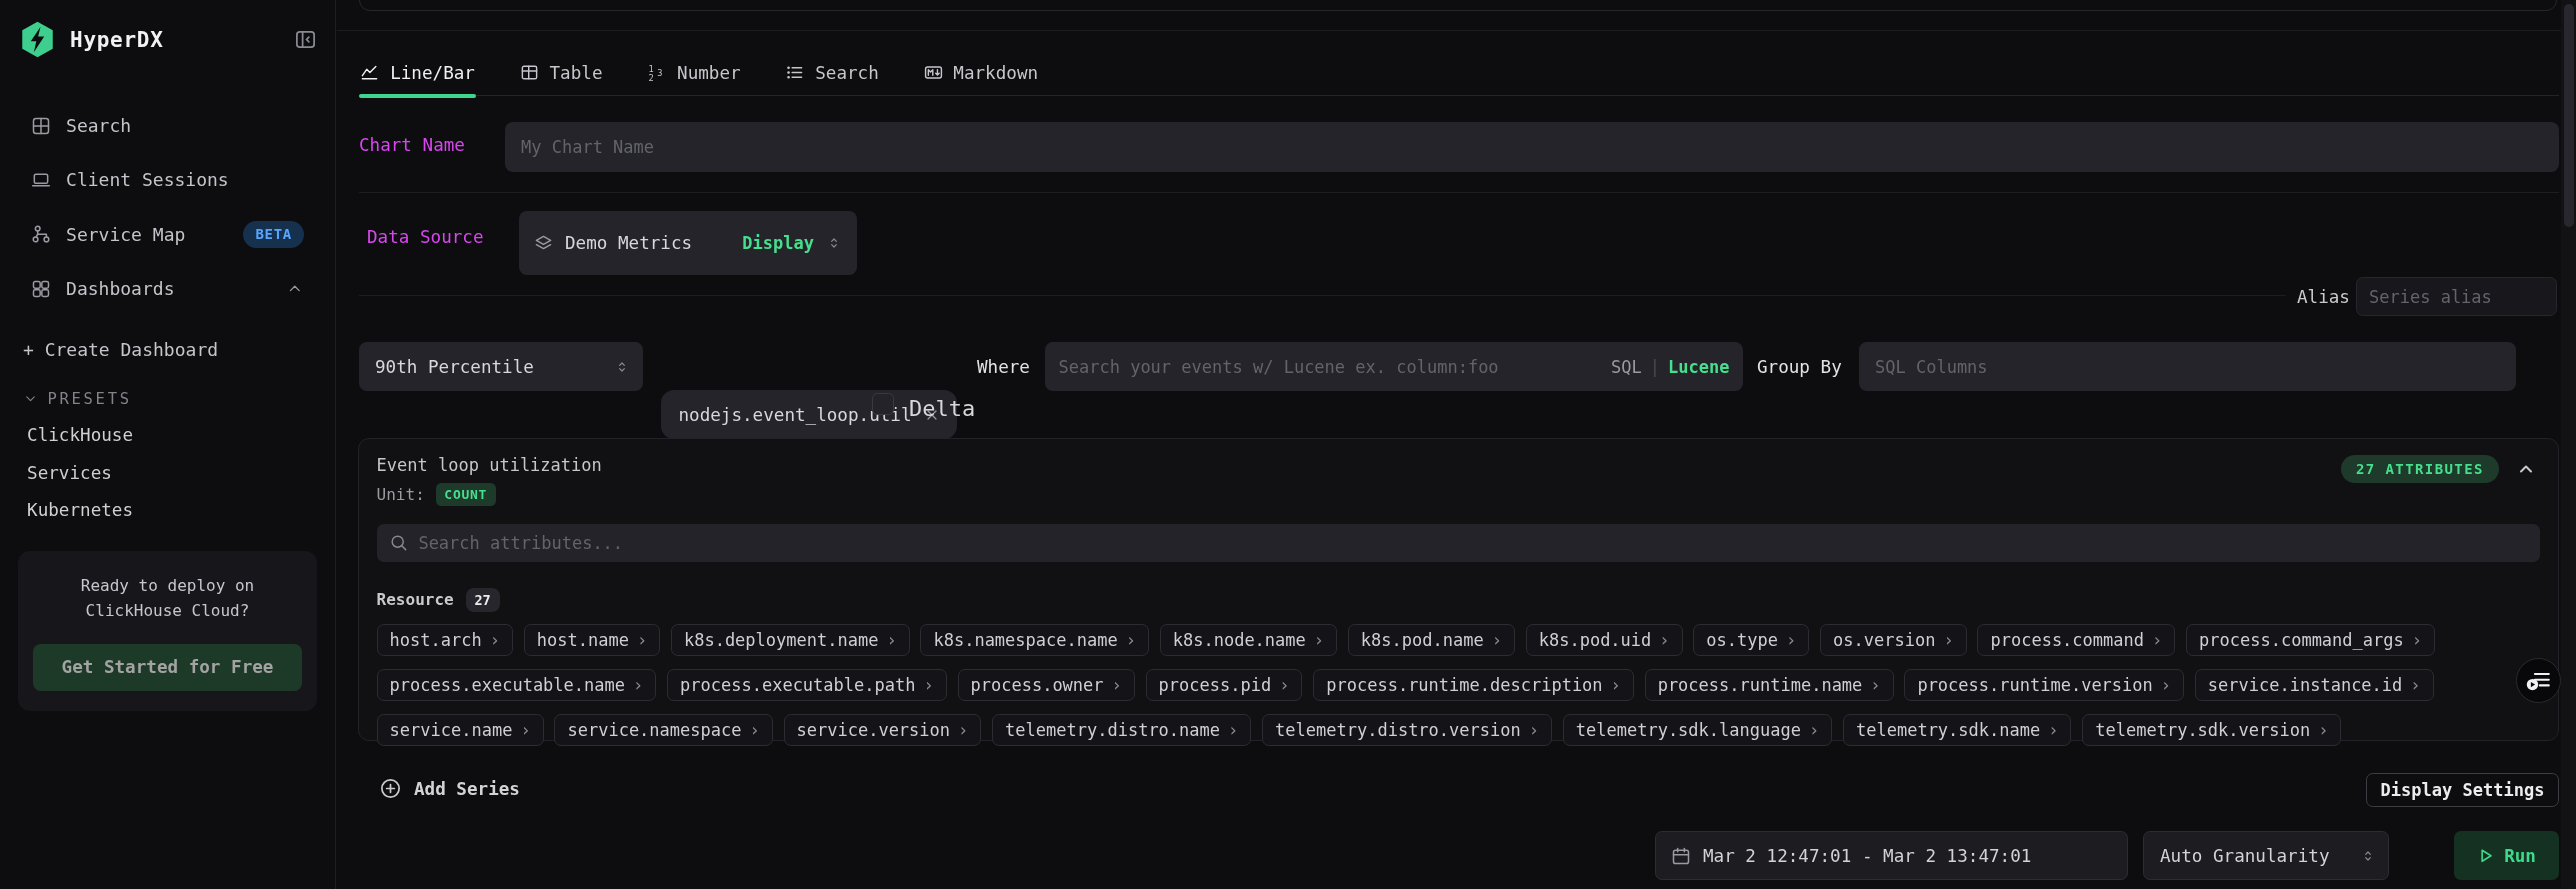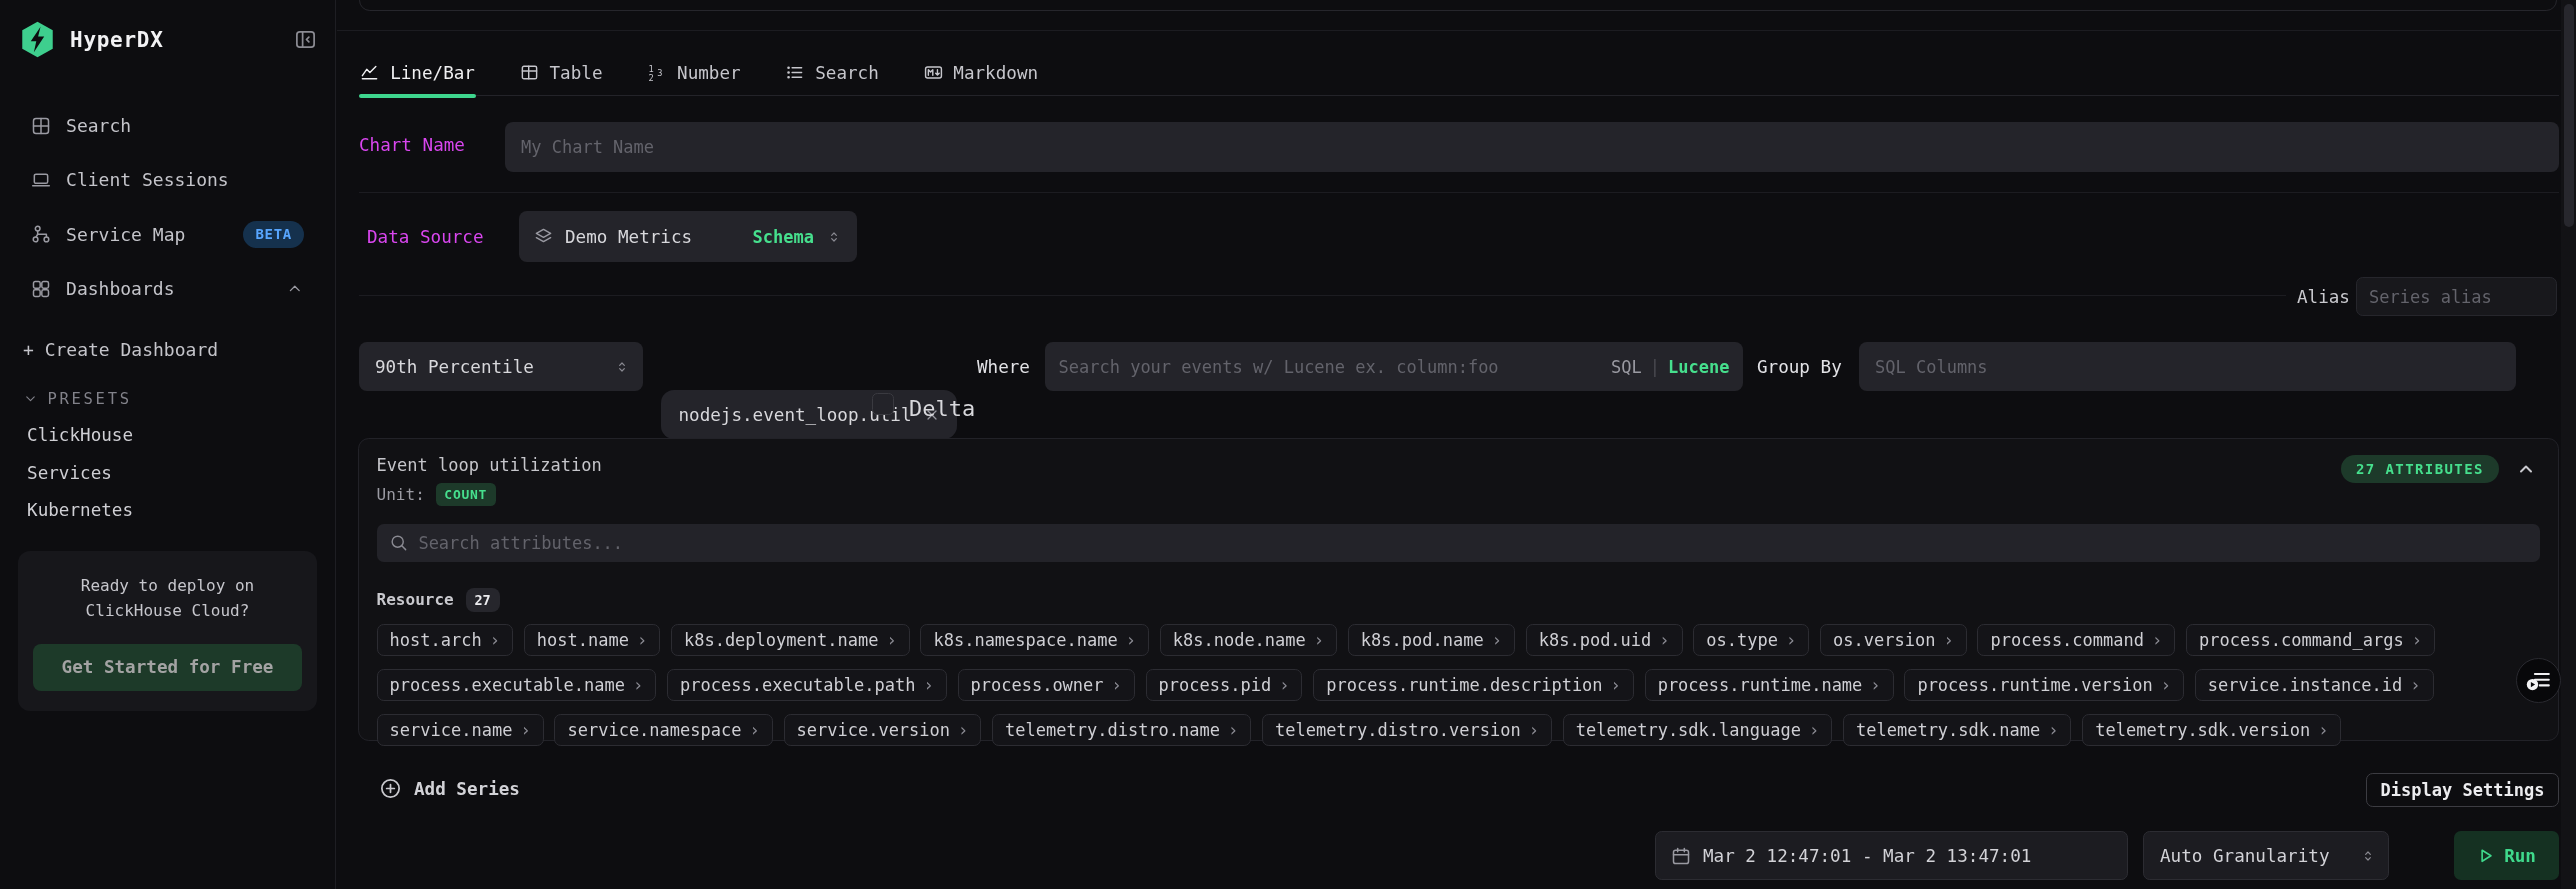--- a/index.html
+++ b/index.html
@@ -66,21 +66,21 @@
 
   .field-label { position:absolute; font-size:17.6px; color:#d946ef; white-space:nowrap; }
 
   .text-input {
     background:#24242a; border:none; border-radius:8px; color:#d6d6da;
     font-family:inherit; font-size:17px; padding:0 16px; outline:none;
   }
   .text-input::placeholder { color:#63636b; }
 
   
-  .ds-select { left:182px; top:211px; width:338px; height:51px; background:#24242a;
+  .ds-select { left:182px; top:211px; width:338px; height:64px; background:#24242a;
     border-radius:8px; display:flex; align-items:center; gap:12px; padding:0 15px; cursor:pointer; }
   .ds-select .name { flex-grow:1; font-size:17.6px; color:#d8d8dc; }
   .ds-select .schema { color:#46df8d; font-weight:bold; font-size:17px; }
 
   
   .alias-input { left:2019px; top:277px; width:201px; height:39px; background:#18181c;
     border:1.4px solid #26262c; border-radius:6.8px; font-size:17px; padding:0 12px; }
 
   
   .agg-select { left:22px; top:342px; width:284px; height:49px; background:#24242a; border-radius:8px;
@@ -323,21 +323,21 @@
 
   <div class="field-label" style="left:22px;top:227px;margin-left:8px;">Data Source</div>
   <div class="abs ds-select">
     <span style="color:#9a9aa2;">
       <svg class="ic" width="19" height="19" viewBox="0 0 24 24">
           <path d="M12 3l9 5-9 5-9-5z"></path>
           <path d="M3 13.5l9 5 9-5"></path>
         </svg>
     </span>
     <span class="name">Demo Metrics</span>
-    <span class="schema">Schema</span>
+    <span class="schema">Display</span>
     <span class="updown">
       <svg class="ic" width="16" height="16" viewBox="0 0 24 24">
           <polyline points="8.5 9.5 12 6 15.5 9.5"></polyline>
           <polyline points="8.5 14.5 12 18 15.5 14.5"></polyline>
         </svg>
     </span>
   </div>
 
   <div class="hline" style="left:22px;top:295px;width:1927px;"></div>
   <div class="field-label" style="left:1960px;top:287px;color:#c9c9ce;">Alias</div>

